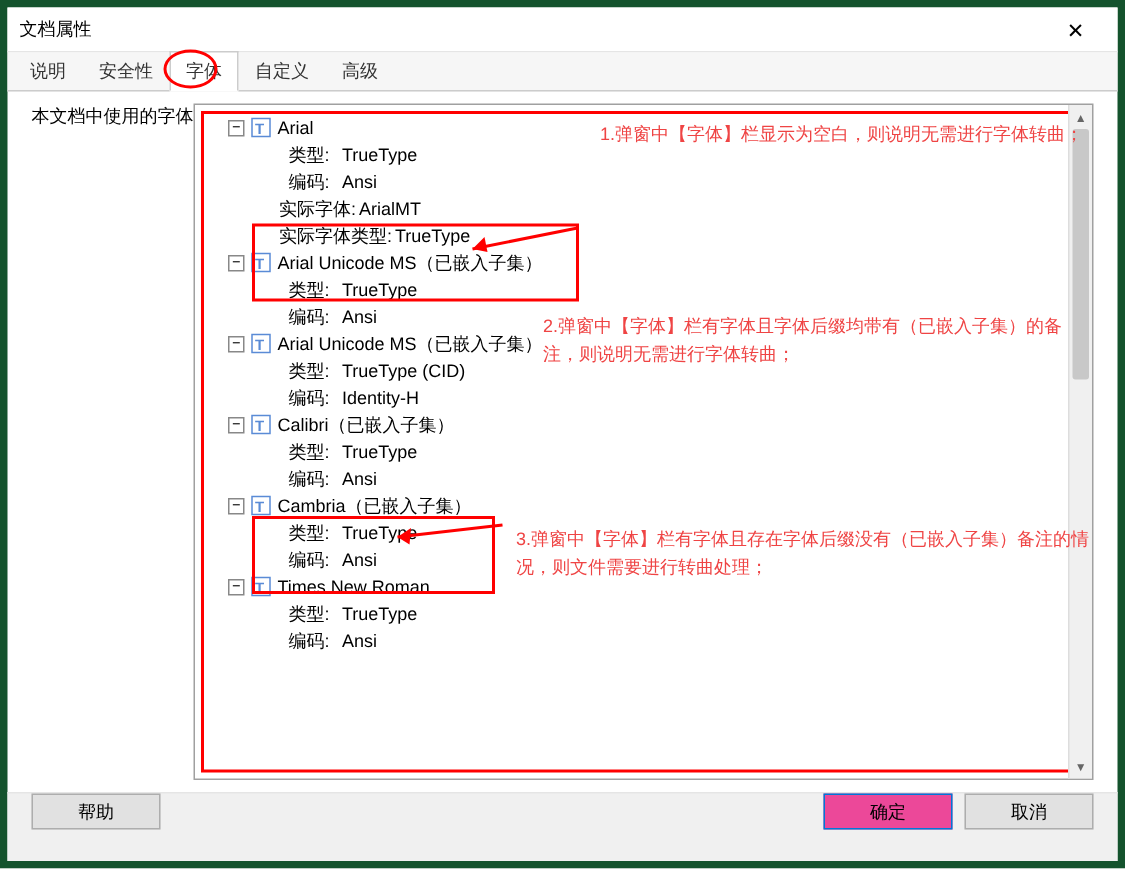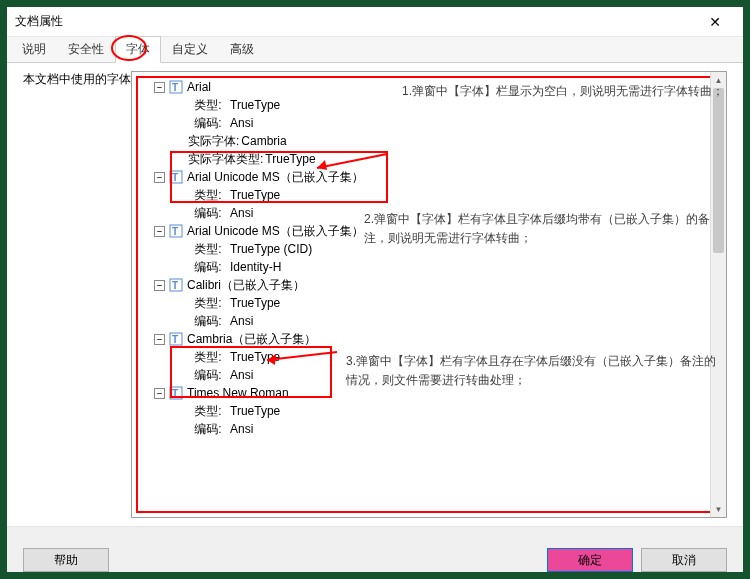--- a/index.html
+++ b/index.html
@@ -1,17 +1,17 @@
 <!DOCTYPE html>
 <html><head>
 <meta charset="utf-8">
 <style>
 *{box-sizing:border-box;margin:0;padding:0;font-family:"Microsoft YaHei","SimSun",Arial,sans-serif}
 body{background:#f0f0f0;width:750px;height:579px;overflow:hidden;font-size:12px;color:#000}
-.dlg{width:750px;height:579px;background:#fff;border:7px solid #14532d;display:flex;flex-direction:column}
+.dlg{width:750px;height:579px;background:#fff;border:5px solid #14532d;display:flex;flex-direction:column}
 .titlebar{height:30px;display:flex;align-items:center;padding:0 8px;border-bottom:1px solid #e5e5e5;background:#fff}
 .titlebar .tt{flex:1;font-size:12px}
 .titlebar .close{width:40px;text-align:center;font-size:14px;color:#000;cursor:pointer}
 .tabs{height:26px;display:flex;align-items:flex-end;padding:0 4px;border-bottom:1px solid #ccc;background:#f6f6f6;position:relative}
 .tab{padding:4px 10px;font-size:12px;color:#333;border:1px solid transparent;border-bottom:none;cursor:pointer;position:relative}
 .tab.active{background:#fff;border-color:#ccc;border-bottom:1px solid #fff;margin-bottom:-1px}
 .tab-circle{position:absolute;border:2px solid #f00;border-radius:50%;width:36px;height:26px;left:104px;top:-2px;pointer-events:none}
 .content{flex:1;padding:8px 16px 8px 16px;display:flex;flex-direction:row;overflow:hidden}
 .grp-label{font-size:12px;margin-bottom:4px;color:#000}
 .tree-box{flex:1;border:1px solid #a0a0a0;background:#fff;position:relative;overflow:hidden}
@@ -20,28 +20,28 @@
 .node{margin-left:18px}
 .row{display:flex;align-items:center;height:18px;white-space:nowrap}
 .tw{width:11px;height:11px;border:1px solid #888;display:inline-flex;align-items:center;justify-content:center;font-size:9px;line-height:1;margin-right:4px;background:#fff;cursor:pointer;font-family:monospace}
 .fico{width:14px;height:14px;margin-right:4px;display:inline-flex;align-items:center;justify-content:center}
 .fico svg{width:14px;height:14px}
 .lbl{font-size:12px}
 .child{margin-left:34px}
 .child .lbl{font-size:12px}
 .kv{display:flex}
 .kv .k{min-width:40px;text-align:center;margin-right:2px}
-.ann{position:absolute;color:#404040;font-size:12px;line-height:1.6;pointer-events:none;max-width:430px}
+.ann{position:absolute;color:#ef4444;font-size:12px;line-height:1.6;pointer-events:none;max-width:430px}
 .redbox{position:absolute;border:2px solid #f00;pointer-events:none}
 .arrow{position:absolute;pointer-events:none}
 .scrollbar{position:absolute;right:0;top:0;bottom:0;width:16px;background:#f0f0f0;border-left:1px solid #ddd}
 .sb-btn{height:16px;display:flex;align-items:center;justify-content:center;font-size:8px;color:#666;cursor:pointer}
 .sb-track{position:absolute;top:16px;bottom:16px;left:0;right:0}
 .sb-thumb{position:absolute;left:2px;right:2px;top:0;height:40%;background:#c8c8c8;border-radius:2px;cursor:pointer}
-.footer{height:46px;display:flex;align-items:flex-end;padding:0 16px;gap:8px;border-top:1px solid #e5e5e5;background:#f0f0f0}
+.footer{height:46px;display:flex;align-items:flex-start;padding:0 16px;gap:8px;border-top:1px solid #e5e5e5;background:#f0f0f0}
 .footer .spacer{flex:1}
 .btn{min-width:86px;height:24px;border:1px solid #adadad;background:#e1e1e1;font-size:12px;cursor:pointer;display:inline-flex;align-items:center;justify-content:center}
 .btn.primary{border:1px solid #0078d7;background:#ec4899}
 </style>
 </head>
 <body>
 
 <div class="dlg">
   <div class="titlebar">
     <span class="tt">文档属性</span>
@@ -76,21 +76,21 @@
             <div class="row child kv">
               <span class="lbl k">类型:</span>
               <span class="lbl">TrueType</span>
             </div>
             <div class="row child kv">
               <span class="lbl k">编码:</span>
               <span class="lbl">Ansi</span>
             </div>
             <div class="row child kv">
               <span class="lbl k">实际字体:</span>
-              <span class="lbl">Cambria</span>
+              <span class="lbl">ArialMT</span>
             </div>
             <div class="row child kv">
               <span class="lbl k">实际字体类型:</span>
               <span class="lbl">TrueType</span>
             </div>
           </div>
           <div class="node">
             <div class="row">
               <span class="tw">−</span>
               <span class="fico">

